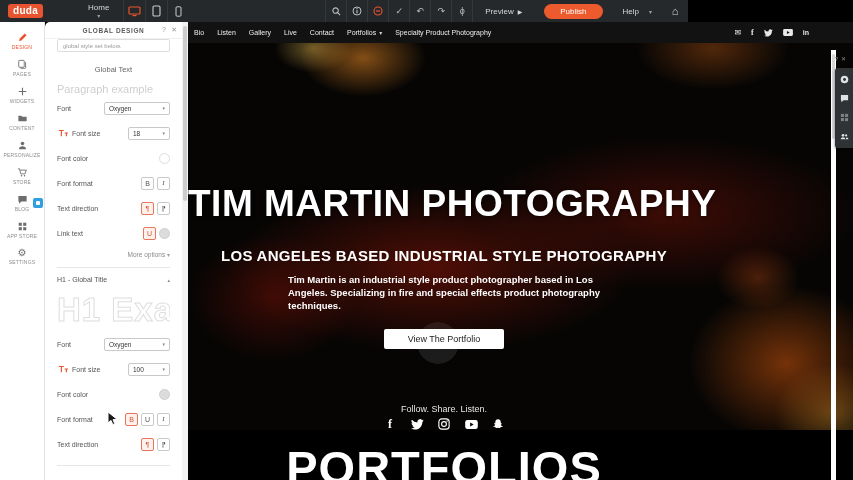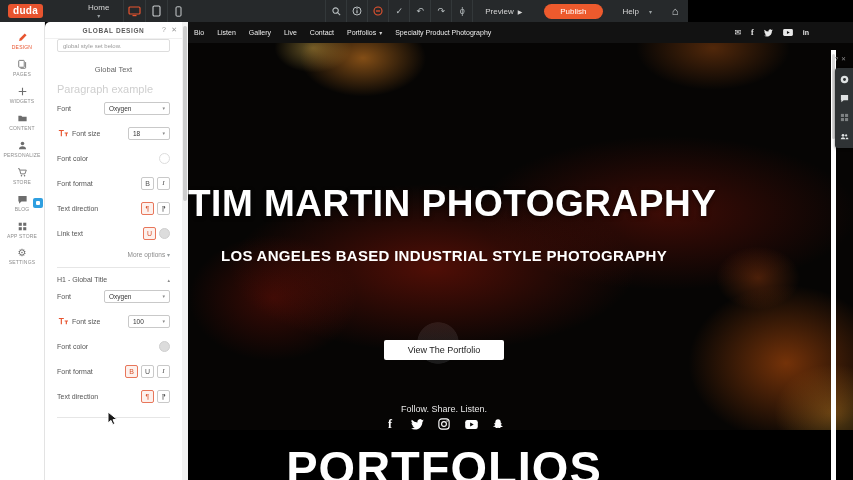--- a/index.html
+++ b/index.html
@@ -112,21 +112,21 @@
       radial-gradient(circle 34px at 250px 300px, rgba(30,30,30,.9) 60%, transparent 62%),
       #060504; }
   .hero-wrap { position:absolute; left:0; top:0; width:512px; height:100%;margin-top:37px; }
   .hero-title { position:absolute; top:103px; width:100%; text-align:center;
     color:#fff; font-size:37px; font-weight:bold; letter-spacing:.5px;
     text-shadow:0 1px 4px rgba(0,0,0,.6); white-space:nowrap; }
   .hero-sub { position:absolute; top:167px; width:100%; text-align:center;
     color:#fff; font-size:15px; font-weight:bold; letter-spacing:.3px; }
   .hero-para { position:absolute; top:193px; left:100px; width:315px;
     color:#fff; font-size:9.5px; font-weight:bold; line-height:1.38; }
-  .hero-btn { position:absolute; top:260px; left:196px; width:120px; height:20px;
+  .hero-btn { position:absolute; top:249px; left:196px; width:120px; height:20px;
     background:#fff; border-radius:2px; display:flex; align-items:center;
     justify-content:center; font-size:9px; color:#222; cursor:pointer; }
   .hero-follow { position:absolute; top:324px; width:100%; text-align:center;
     color:rgba(255,255,255,.9); font-size:9px; }
   .hero-socials { position:absolute; top:337px; width:100%; display:flex;
     justify-content:center; gap:13px; align-items:center; }
   .hs-ic { color:#fff; display:flex; align-items:center; justify-content:center;
     width:14px; height:14px; }
   .bottom-sec { position:absolute; left:0; top:408px; width:665px; height:50px; background:#000; }
   .portfolios { position:absolute; left:0; top:10px; width:512px; text-align:center;
@@ -358,20 +358,21 @@
       <span>More options</span>
       <span class="caret">▾</span>
     </div>
 
     <div class="divider"></div>
 
     <div class="h1row">
       <span>H1 - Global Title</span>
       <span class="col-caret">▴</span>
     </div>
+    <div class="ghost">H1 Exa</div>
 
     <div class="prow">
       <span class="prow-label">Font</span>
       <div class="prow-ctl">
         <div class="psel">
           <span>Oxygen</span>
           <span class="caret">▾</span>
         </div>
       </div>
     </div>
@@ -449,20 +450,21 @@
           </svg>
       </span>
       <span class="ns-ic" style="font-weight:bold;font-size:7px">in</span>
     </span>
   </div>
 
   <div class="hero">
     <div class="hero-wrap">
       <div class="hero-title">TIM MARTIN PHOTOGRAPHY</div>
       <div class="hero-sub">LOS ANGELES BASED INDUSTRIAL STYLE PHOTOGRAPHY</div>
+      <div class="hero-para">Tim Martin is an industrial style product photographer based in Los Angeles. Specializing in fire and special effects product photography techniques.</div>
       <div class="hero-btn">View The Portfolio</div>
       <div class="hero-follow">Follow. Share. Listen.</div>
       <div class="hero-socials">
         <span class="hs-ic" style="font-weight:bold;font-size:12px;font-family:'Liberation Serif',serif">f</span>
         <span class="hs-ic">
           <svg width="13" height="11" viewBox="0 0 16 13">
               <path fill="#fff" d="M16 1.5c-.6.3-1.2.4-1.9.5A3.2 3.2 0 0 0 15.5.2c-.6.4-1.3.6-2 .8A3.2 3.2 0 0 0 8 3.9 9.1 9.1 0 0 1 1.1.6 3.2 3.2 0 0 0 2.1 5c-.5 0-1-.2-1.5-.4 0 1.5 1.1 2.8 2.6 3.1-.5.1-1 .2-1.5.1.4 1.3 1.6 2.2 3 2.2A6.5 6.5 0 0 1 0 11.4 9.1 9.1 0 0 0 4.9 12.8c5.9 0 9.1-4.9 9.1-9.1v-.4c.6-.5 1.2-1 1.6-1.7z"></path>
             </svg>
         </span>
         <span class="hs-ic">

